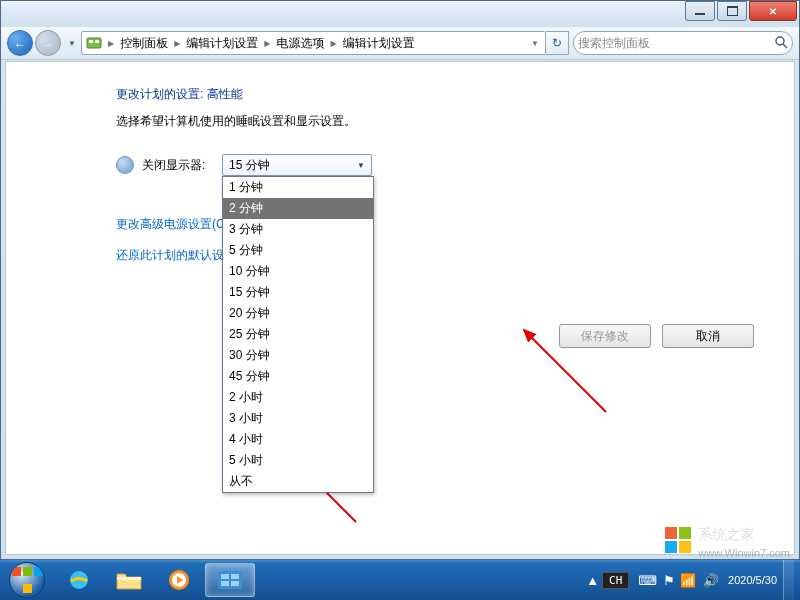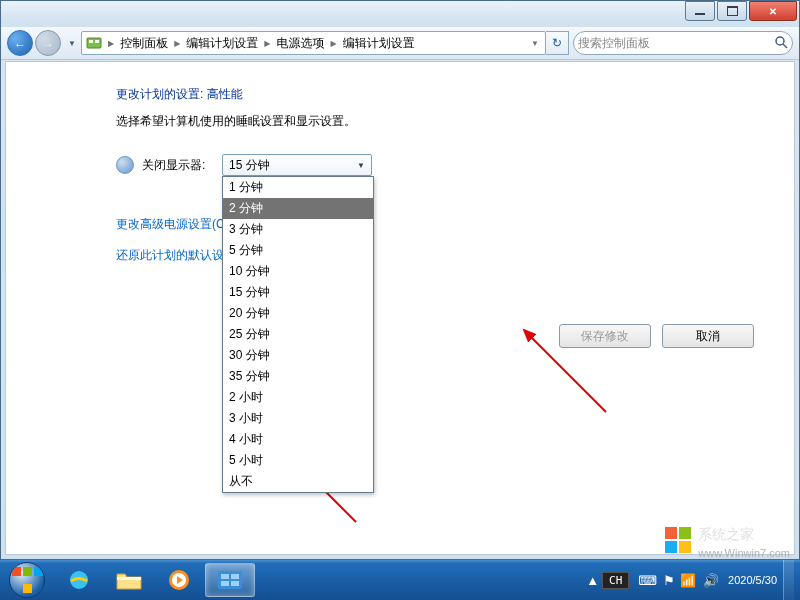--- a/index.html
+++ b/index.html
@@ -127,21 +127,21 @@
         <div class="combo-list" id="combo-list">
             <div class="combo-item">1 分钟</div>
             <div class="combo-item selected">2 分钟</div>
             <div class="combo-item">3 分钟</div>
             <div class="combo-item">5 分钟</div>
             <div class="combo-item">10 分钟</div>
             <div class="combo-item">15 分钟</div>
             <div class="combo-item">20 分钟</div>
             <div class="combo-item">25 分钟</div>
             <div class="combo-item">30 分钟</div>
-            <div class="combo-item">35 分钟</div>
+            <div class="combo-item">45 分钟</div>
             <div class="combo-item">2 小时</div>
             <div class="combo-item">3 小时</div>
             <div class="combo-item">4 小时</div>
             <div class="combo-item">5 小时</div>
             <div class="combo-item">从不</div>
           </div>
       </div>
     </div>
 
     <div class="links">

